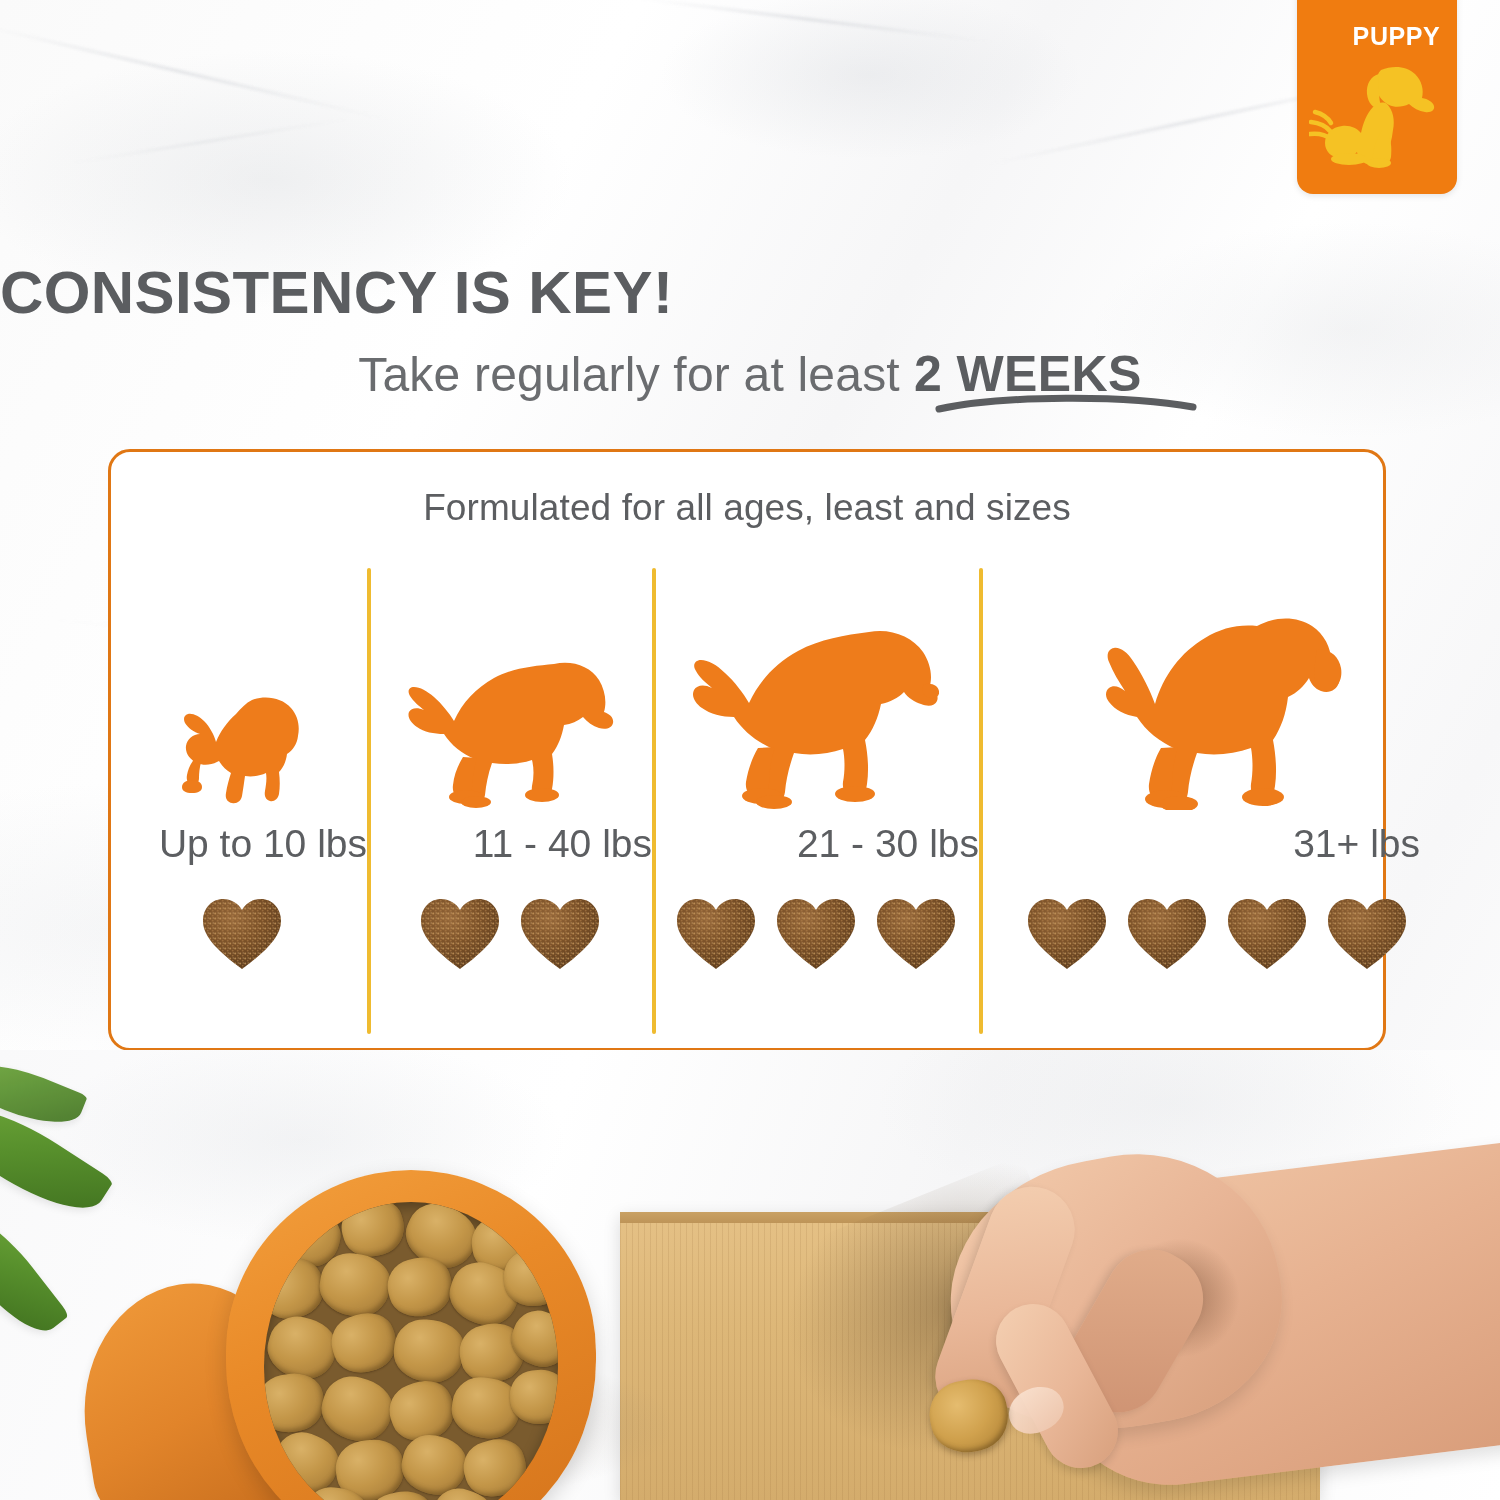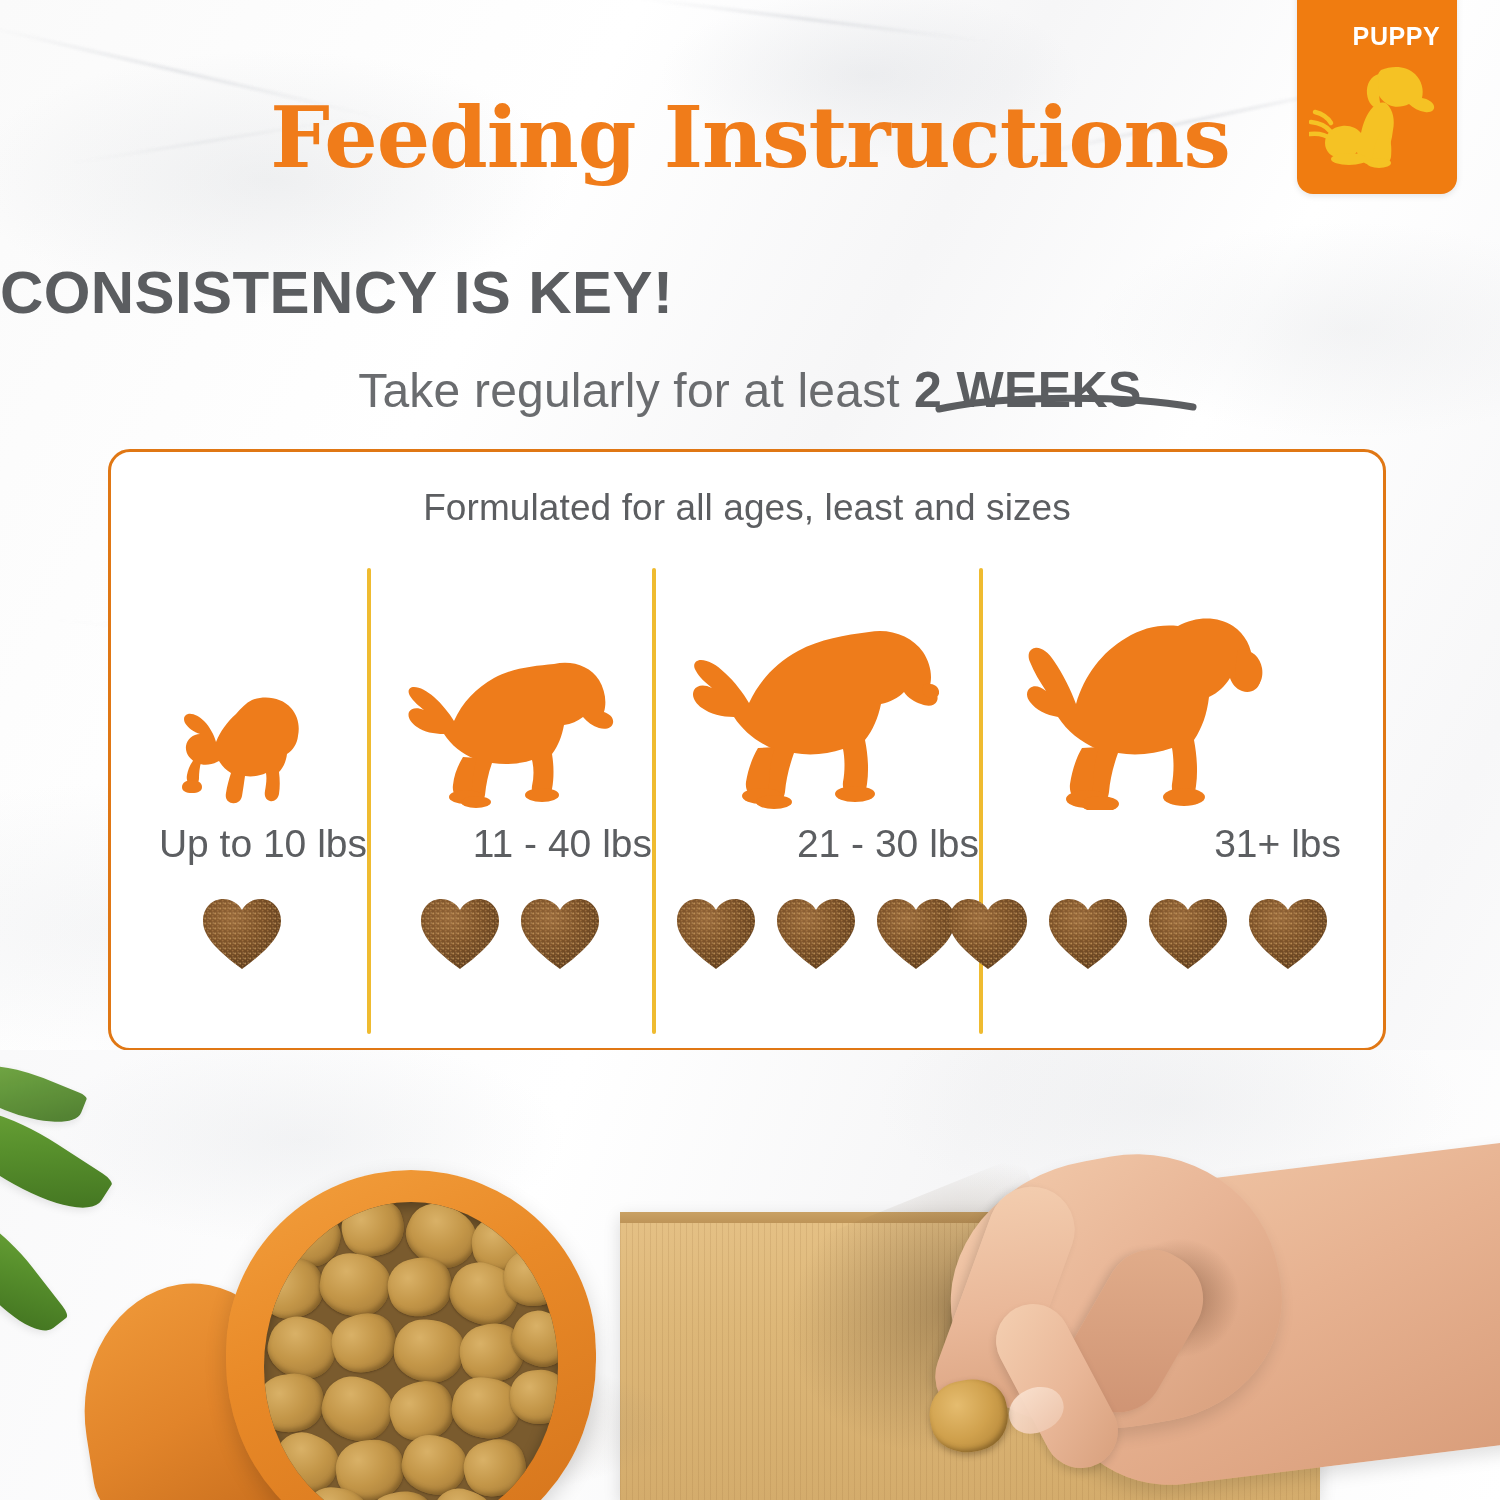--- a/index.html
+++ b/index.html
@@ -87,21 +87,20 @@
     font-size: 60px;
     font-weight: bold;
     letter-spacing: .4px;
     white-space: nowrap;
   }
   .tagline-wrap {
     position: absolute;
     left: 0; right: 0; top: 345px;
     text-align: center;
     white-space: nowrap;
-    margin-top: 16px;
   }
   .tagline {
     color: #6A6C6F;
     font-size: 48px;
     font-weight: normal;
     letter-spacing: .2px;
   }
   .tagline-strong {
     color: #5B5D60;
     font-size: 50px;
@@ -149,21 +148,21 @@
 
   
   .col {
     position: absolute;
     top: 140px;
     height: 440px;
   }
   .c1 { left: 6px;   width: 250px; }
   .c2 { left: 256px; width: 285px; }
   .c3 { left: 541px; width: 327px; }
-  .c4 { left: 824px; width: 406px; }
+  .c4 { left: 903px; width: 406px; }
 
   .dog-slot {
     position: absolute;
     left: 0; right: 0; top: 0;
     height: 218px;
     display: flex;
     align-items: flex-end;
     justify-content: center;
   }
   .dog-slot svg { display: block; }
@@ -378,21 +377,20 @@
 
         <path d="M78 70 C82 78 83 88 82 97 C81 103 76 106 71 105 C66 104 63 100 64 94
                  C65 86 69 76 73 70 Z"></path>
 
         <ellipse cx="70" cy="103" rx="12" ry="5"></ellipse>
         <ellipse cx="40" cy="99" rx="18" ry="6"></ellipse>
       </g>
     </svg>
   </div>
 
-  <div class="title">Feeding Instructions</div>
   <div class="subtitle">CONSISTENCY IS KEY!</div>
   <div class="tagline-wrap">
     <span class="tagline">Take regularly for at least</span><span class="tagline-strong">2 WEEKS</span>
   </div>
   <svg class="swoosh" viewBox="0 0 262 22">
     <path d="M4 17 C70 3 192 3 258 15" stroke="#5B5D60" stroke-width="7" fill="none" stroke-linecap="round"></path>
   </svg>
 
   <div class="card">
 

